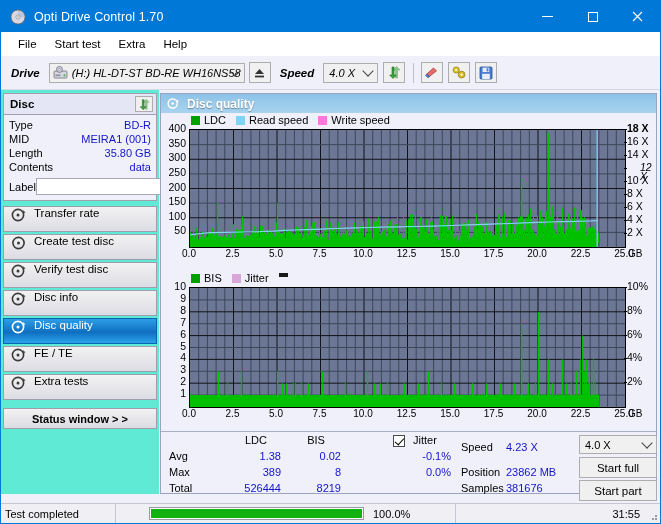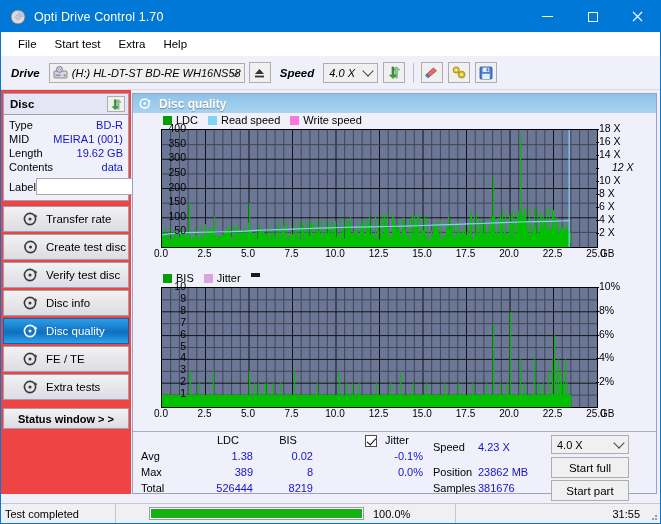--- a/index.html
+++ b/index.html
@@ -32,38 +32,38 @@
   .drive-combo .dico{width:15px;height:13px;margin:0 4px 0 3px;flex:none;position:relative;}
   .drive-combo .dtxt{font-size:11px;color:#000;white-space:nowrap;overflow:hidden;}
   .cbarrow{position:absolute;right:5px;top:5px;width:0;height:0;border-left:4px solid transparent;border-right:4px solid transparent;border-top:5px solid #555;}
   .cbarrow.chev{border:none;width:7px;height:7px;border-right:1.4px solid #444;border-bottom:1.4px solid #444;transform:rotate(45deg);top:3px;}
   .tbtn{width:22px;height:21px;border:1px solid #adadad;background:#f0f0f0;margin-left:5px;display:flex;align-items:center;justify-content:center;box-sizing:border-box;position:relative;}
   .speed-combo{width:55px;height:20px;background:#f0f0f0;border:1px solid #adadad;display:flex;align-items:center;box-sizing:border-box;position:relative;padding-left:5px;font-size:11px;}
   .tsep{width:1px;height:20px;background:#c0c0c8;margin:0 7px 0 8px;}
 
   
   .bodysplit{display:flex;height:404px;}
-  .sidebar{width:130px;flex:none;background:#ef4444;padding:3px 2px 0 2px;box-sizing:border-box;}
+  .sidebar{width:158px;flex:none;background:#5eead4;padding:3px 2px 0 2px;box-sizing:border-box;}
 
   
   .disc-panel{border:1px solid #a0a0b0;background:#eff0fa;}
   .disc-head{height:20px;background:#e4e6f5;border-bottom:1px solid #a0a0b0;display:flex;align-items:center;padding:0 3px;}
   .disc-head b{font-size:11.5px;flex:1;padding-left:3px;}
   .disc-rows{padding:3px 5px 4px 5px;}
   .drow{display:flex;justify-content:space-between;line-height:14px;font-size:11px;}
   .drow .k{color:#000;}
   .drow .v{color:#1414c8;}
   .labelrow{display:flex;align-items:center;margin-top:3px;}
   .labelrow .k{font-size:11px;width:38px;}
   .lbinput{flex:1;height:17px;background:#fff;border:1px solid #a8a8b8;box-sizing:border-box;}
   .lbbtn{width:20px;height:19px;border:1px solid #adadad;background:#f0f0f0;margin-left:4px;display:flex;align-items:center;justify-content:center;box-sizing:border-box;}
 
   
   .navlist{margin-top:5px;}
-  .navbtn{height:26px;margin-bottom:2px;border:1px solid #9d9dab;background:linear-gradient(#f2f2f2,#dcdce4);display:flex;align-items:center;padding-left:19px;box-sizing:border-box;font-size:11.5px;color:#000;}
+  .navbtn{height:26px;margin-bottom:2px;border:1px solid #9d9dab;background:linear-gradient(#f2f2f2,#dcdce4);display:flex;align-items:flex-start;padding-left:7px;box-sizing:border-box;font-size:11.5px;color:#000;}
   .navbtn.active{background:linear-gradient(#2e9ee6,#0f6fc0 55%,#29a3ea);border:1px solid #0a63ae;color:#fff;}
   .navbtn .nico{width:16px;height:16px;margin-right:7px;flex:none;position:relative;}
   .statusbtn{height:21px;margin-top:8px;border:1px solid #9d9dab;background:linear-gradient(#f2f2f2,#dcdce4);display:flex;align-items:center;justify-content:center;font-weight:bold;font-size:11px;box-sizing:border-box;}
 
   
   .main{flex:1;margin:3px 3px 0 1px;border:1px solid #9aa4c0;background:#eff0fa;display:flex;flex-direction:column;box-sizing:border-box;}
   .main-head{height:19px;background:linear-gradient(#8dc3e8,#a9d3ef);display:flex;align-items:center;padding-left:6px;}
   .main-head .mh-ico{width:13px;height:13px;margin-right:7px;position:relative;}
   .main-head b{color:#fff;font-size:12px;text-shadow:0 1px 1px rgba(0,0,0,.35);}
 
@@ -210,21 +210,21 @@
           <div class="drow">
             <span class="k">Type</span>
             <span class="v">BD-R</span>
           </div>
           <div class="drow">
             <span class="k">MID</span>
             <span class="v">MEIRA1 (001)</span>
           </div>
           <div class="drow">
             <span class="k">Length</span>
-            <span class="v">19.62 GB</span>
+            <span class="v">35.80 GB</span>
           </div>
           <div class="drow">
             <span class="k">Contents</span>
             <span class="v">data</span>
           </div>
           <div class="labelrow">
             <span class="k">Label</span>
             <input class="lbinput" type="text" value="" style="">
             <div class="lbbtn">
               <svg width="14" height="14" viewBox="0 0 16 16">
@@ -925,21 +925,21 @@
               <div class="ytick" style="top: -3px; right: 470px;">400</div>
               <div class="ytick" style="top: 11.625px; right: 470px;">350</div>
               <div class="ytick" style="top: 26.25px; right: 470px;">300</div>
               <div class="ytick" style="top: 40.875px; right: 470px;">250</div>
               <div class="ytick" style="top: 55.5px; right: 470px;">200</div>
               <div class="ytick" style="top: 70.125px; right: 470px;">150</div>
               <div class="ytick" style="top: 84.75px; right: 470px;">100</div>
               <div class="ytick" style="top: 99.375px; right: 470px;">50</div>
             </div>
           <div id="yt1r">
-              <div class="ytickR" style="top: -3px; left: 466px;">18 X</div>
+              <div class="ytickR" style="top: -3px; left: 466px; font-weight: bold;">18 X</div>
               <div class="gl" style="left: 463px; top: 2px; width: 3px; height: 1px; background: rgb(0, 0, 0);"></div>
               <div class="ytickR" style="top: 10px; left: 466px;">16 X</div>
               <div class="gl" style="left: 463px; top: 15px; width: 3px; height: 1px; background: rgb(0, 0, 0);"></div>
               <div class="ytickR" style="top: 23px; left: 466px;">14 X</div>
               <div class="gl" style="left: 463px; top: 28px; width: 3px; height: 1px; background: rgb(0, 0, 0);"></div>
               <div class="ytickR" style="top: 36px; left: 479px; font-style: italic;">12 X</div>
               <div class="gl" style="left: 463px; top: 41px; width: 3px; height: 1px; background: rgb(0, 0, 0);"></div>
               <div class="ytickR" style="top: 49px; left: 466px;">10 X</div>
               <div class="gl" style="left: 463px; top: 54px; width: 3px; height: 1px; background: rgb(0, 0, 0);"></div>
               <div class="ytickR" style="top: 62px; left: 466px;">8 X</div>

